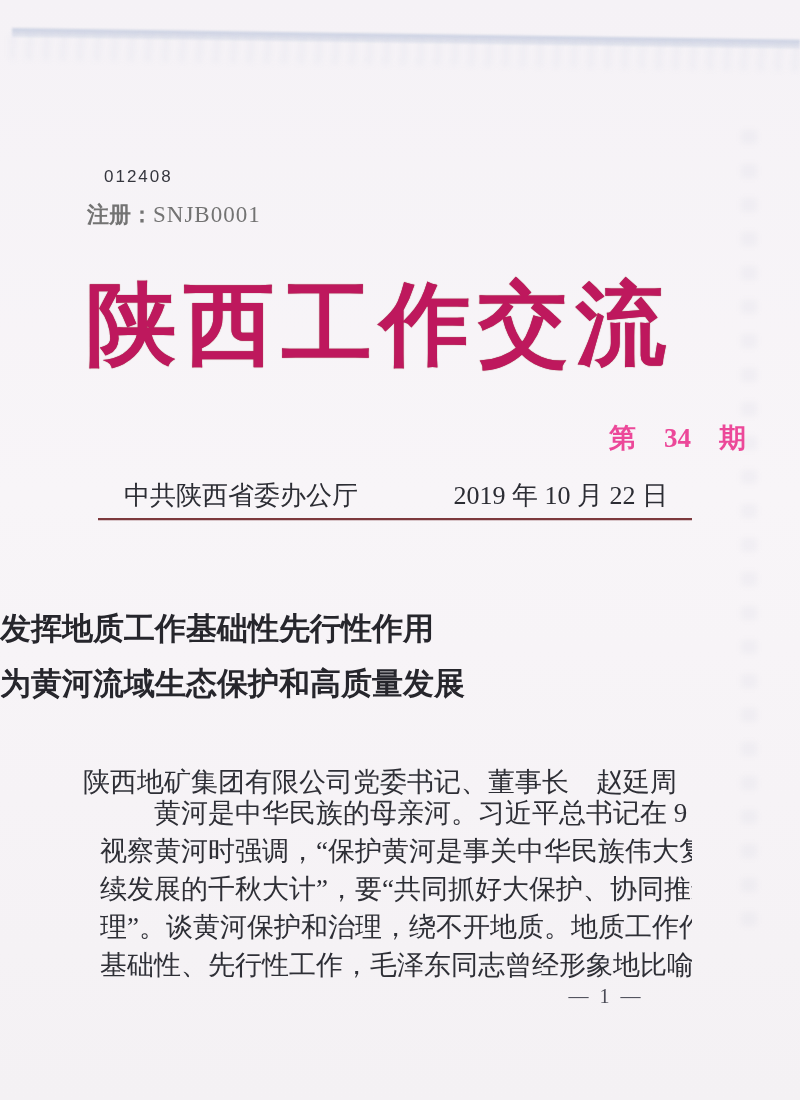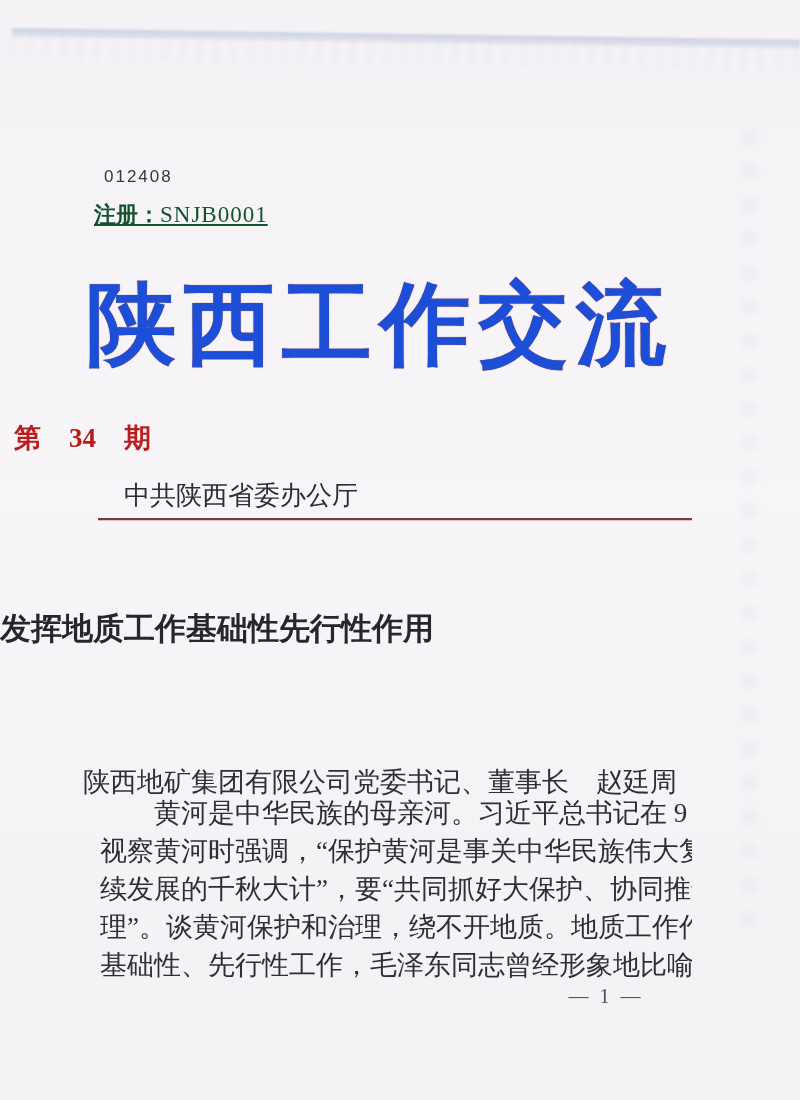--- a/index.html
+++ b/index.html
@@ -62,58 +62,57 @@
     position: absolute;
     left: 104px;
     top: 167px;
     font-family: "Liberation Sans", "DejaVu Sans", sans-serif;
     font-size: 17px;
     letter-spacing: 2px;
     color: #35363e;
   }
   .registration {
     position: absolute;
-    left: 94px;
+    left: 87px;
     top: 200px;
     font-size: 23px;
-    color: #14532d;
-    text-decoration: underline;
+    color: #737373;
   }
   .registration .reg-label {
     font-weight: 700;
     font-family: "Liberation Sans", "DejaVu Sans", sans-serif;
     font-size: 22px;
   }
   .registration .reg-value {
     font-family: "Liberation Serif", "DejaVu Serif", serif;
     letter-spacing: 1px;
   }
   .masthead {
     position: absolute;
     left: 0;
     top: 272px;
     width: 760px;
     text-align: center;
     font-size: 90px;
     line-height: 104px;
     font-weight: 700;
     letter-spacing: 8px;
-    color: #1d4ed8;
+    color: #be185d;
     text-shadow: 0 0 1px #8e2f33;
     font-family: "Liberation Sans", "DejaVu Sans", sans-serif;
   }
   .issue-line {
     position: absolute;
     left: 0;
     top: 420px;
     width: 760px;
-    text-align: left;
+    text-align: right;
     font-size: 27px;
     font-weight: 700;
-    color: #b91c1c;
+    color: #ec4899;
   }
   .issue-line span { margin: 0 14px; }
   .issuer-row {
     position: absolute;
     left: 124px;
     right: 132px;
     top: 478px;
     display: flex;
     justify-content: space-between;
     align-items: baseline;
@@ -200,26 +199,28 @@
   </div>
 
   <div class="masthead">陕西工作交流</div>
 
   <div class="issue-line">
     <span>第</span><span>34</span><span>期</span>
   </div>
 
   <div class="issuer-row">
     <span>中共陕西省委办公厅</span>
+    <span>2019 年 10 月 22 日</span>
   </div>
 
   <div class="red-rule"></div>
 
   <div class="article-title">
     <div class="t-line">发挥地质工作基础性先行性作用</div>
+    <div class="t-line">为黄河流域生态保护和高质量发展</div>
   </div>
 
   <div class="byline">陕西地矿集团有限公司党委书记、董事长　赵廷周</div>
 
   <div class="body-text">
     <div class="b-line indent">黄河是中华民族的母亲河。习近平总书记在 9 月 18 日</div>
     <div class="b-line">视察黄河时强调，“保护黄河是事关中华民族伟大复兴和永</div>
     <div class="b-line">续发展的千秋大计”，要“共同抓好大保护、协同推进大治</div>
     <div class="b-line">理”。谈黄河保护和治理，绕不开地质。地质工作作为一项</div>
     <div class="b-line">基础性、先行性工作，毛泽东同志曾经形象地比喻其“一马</div>

